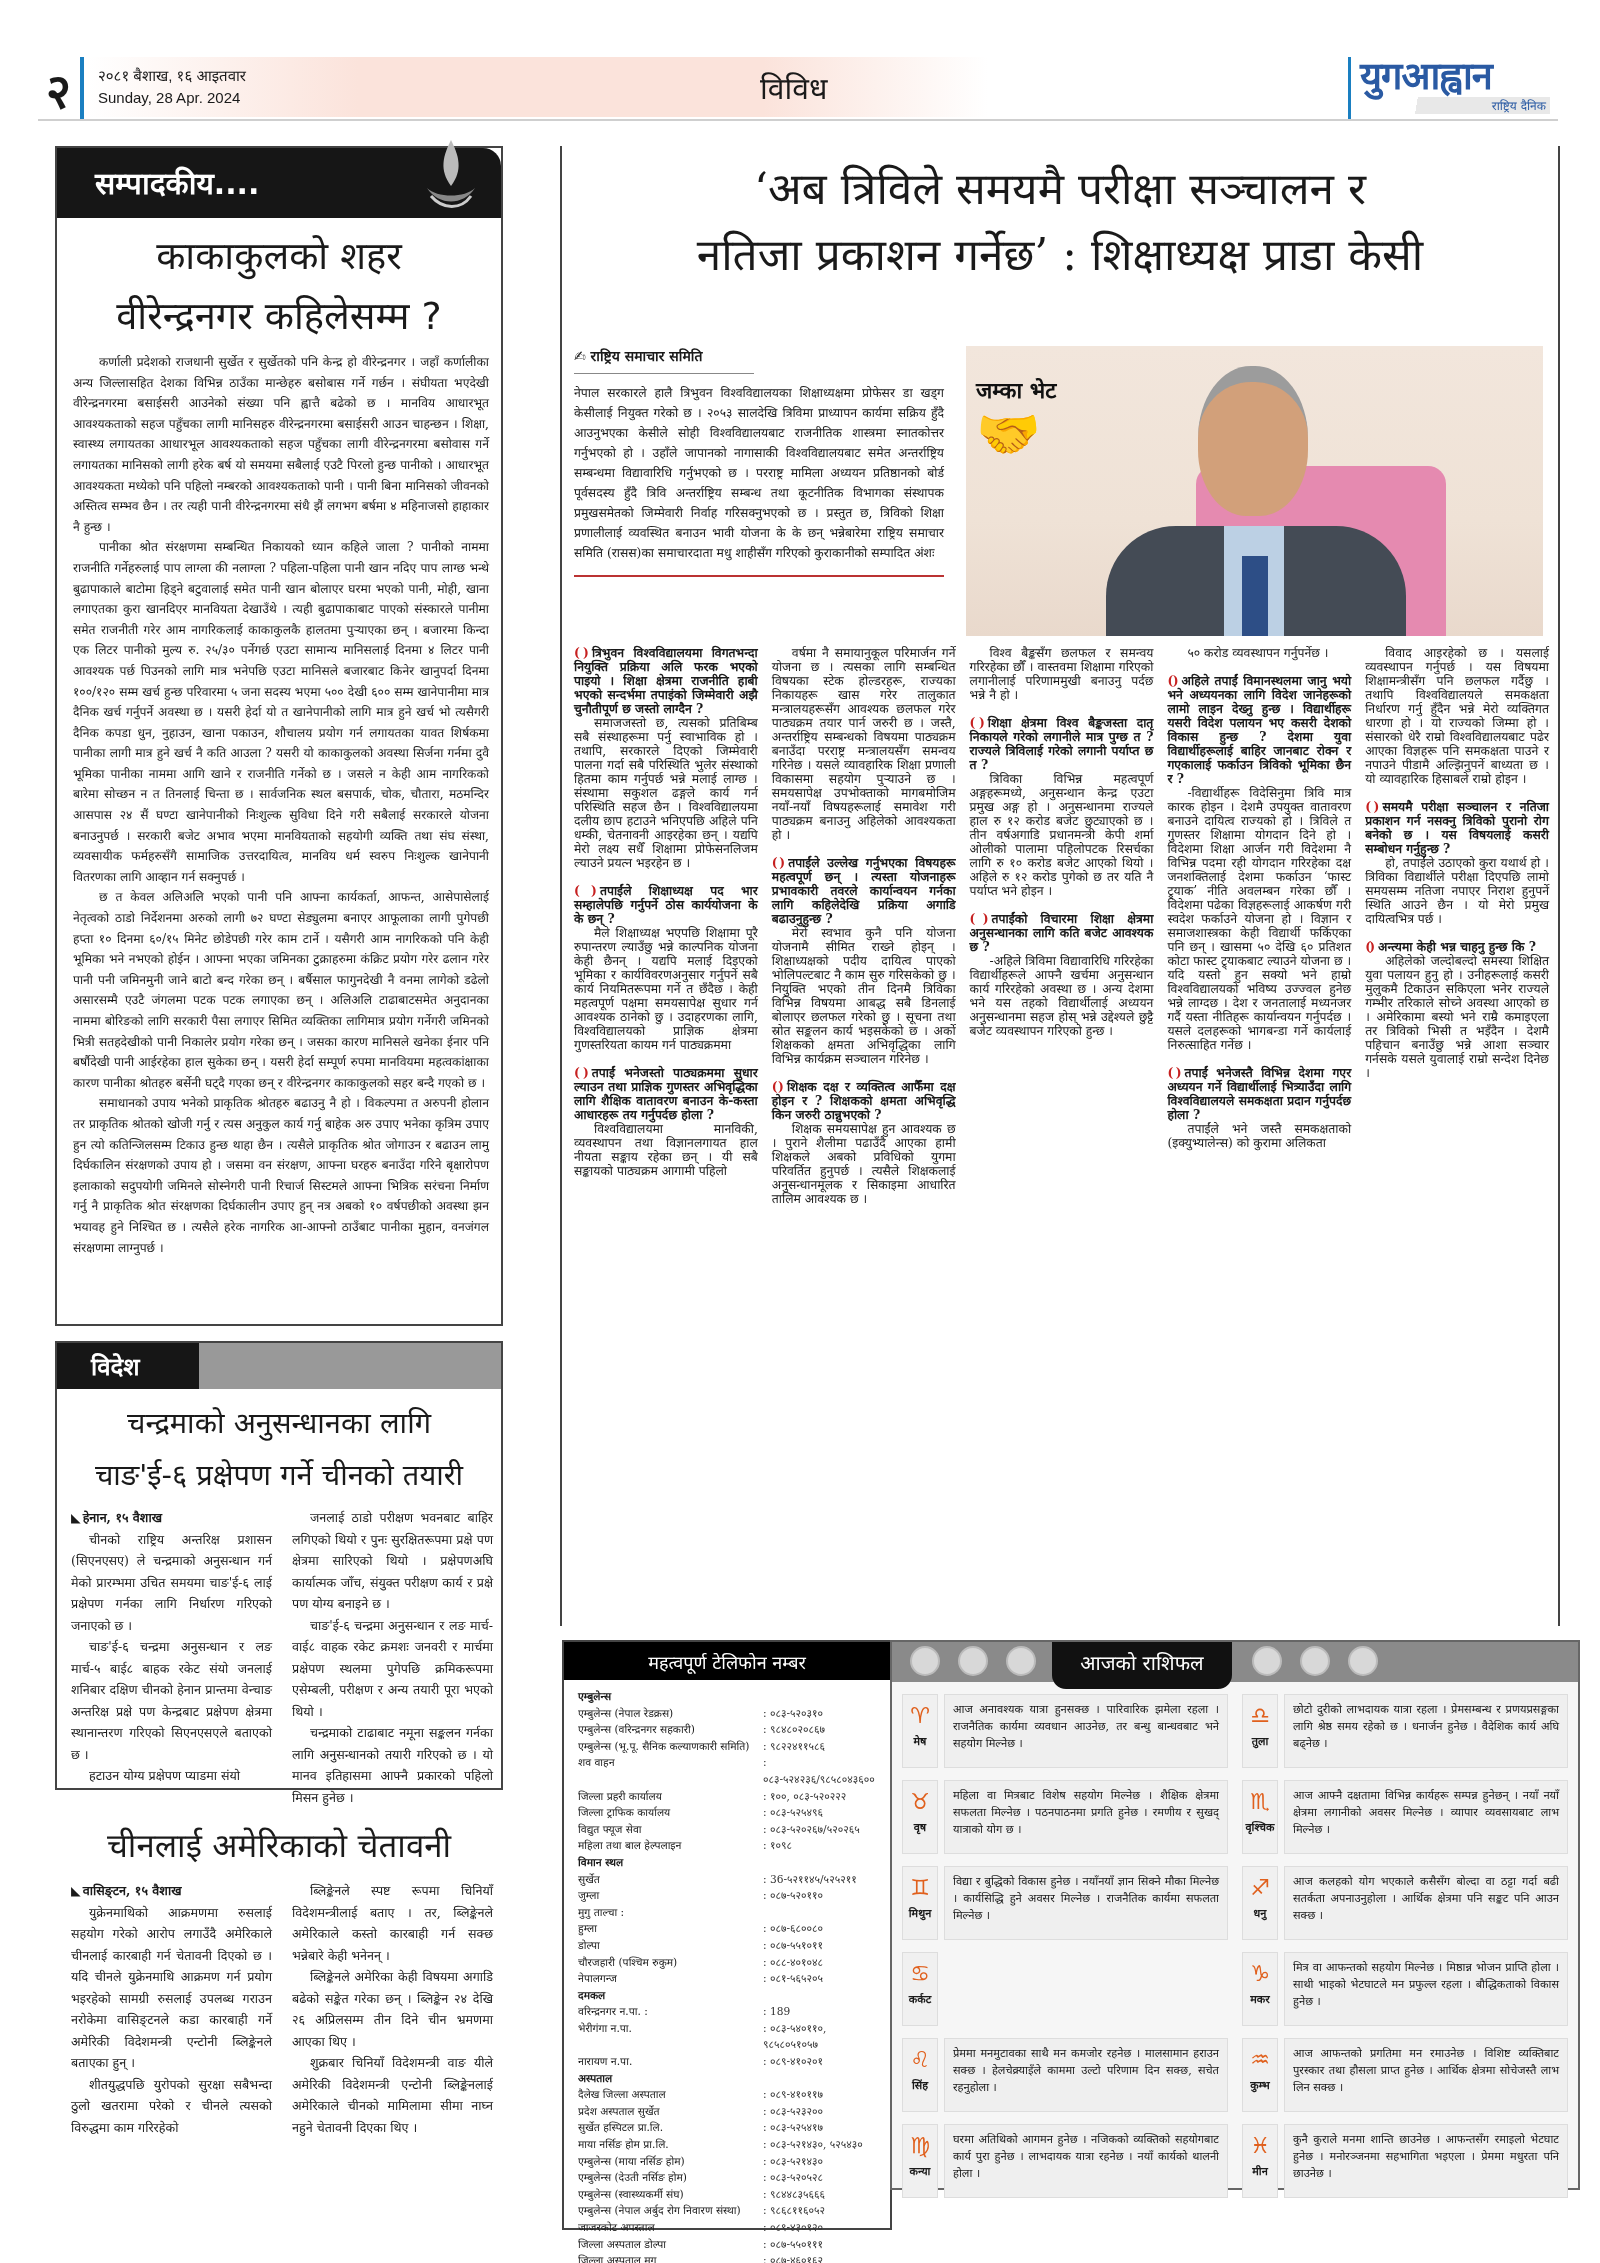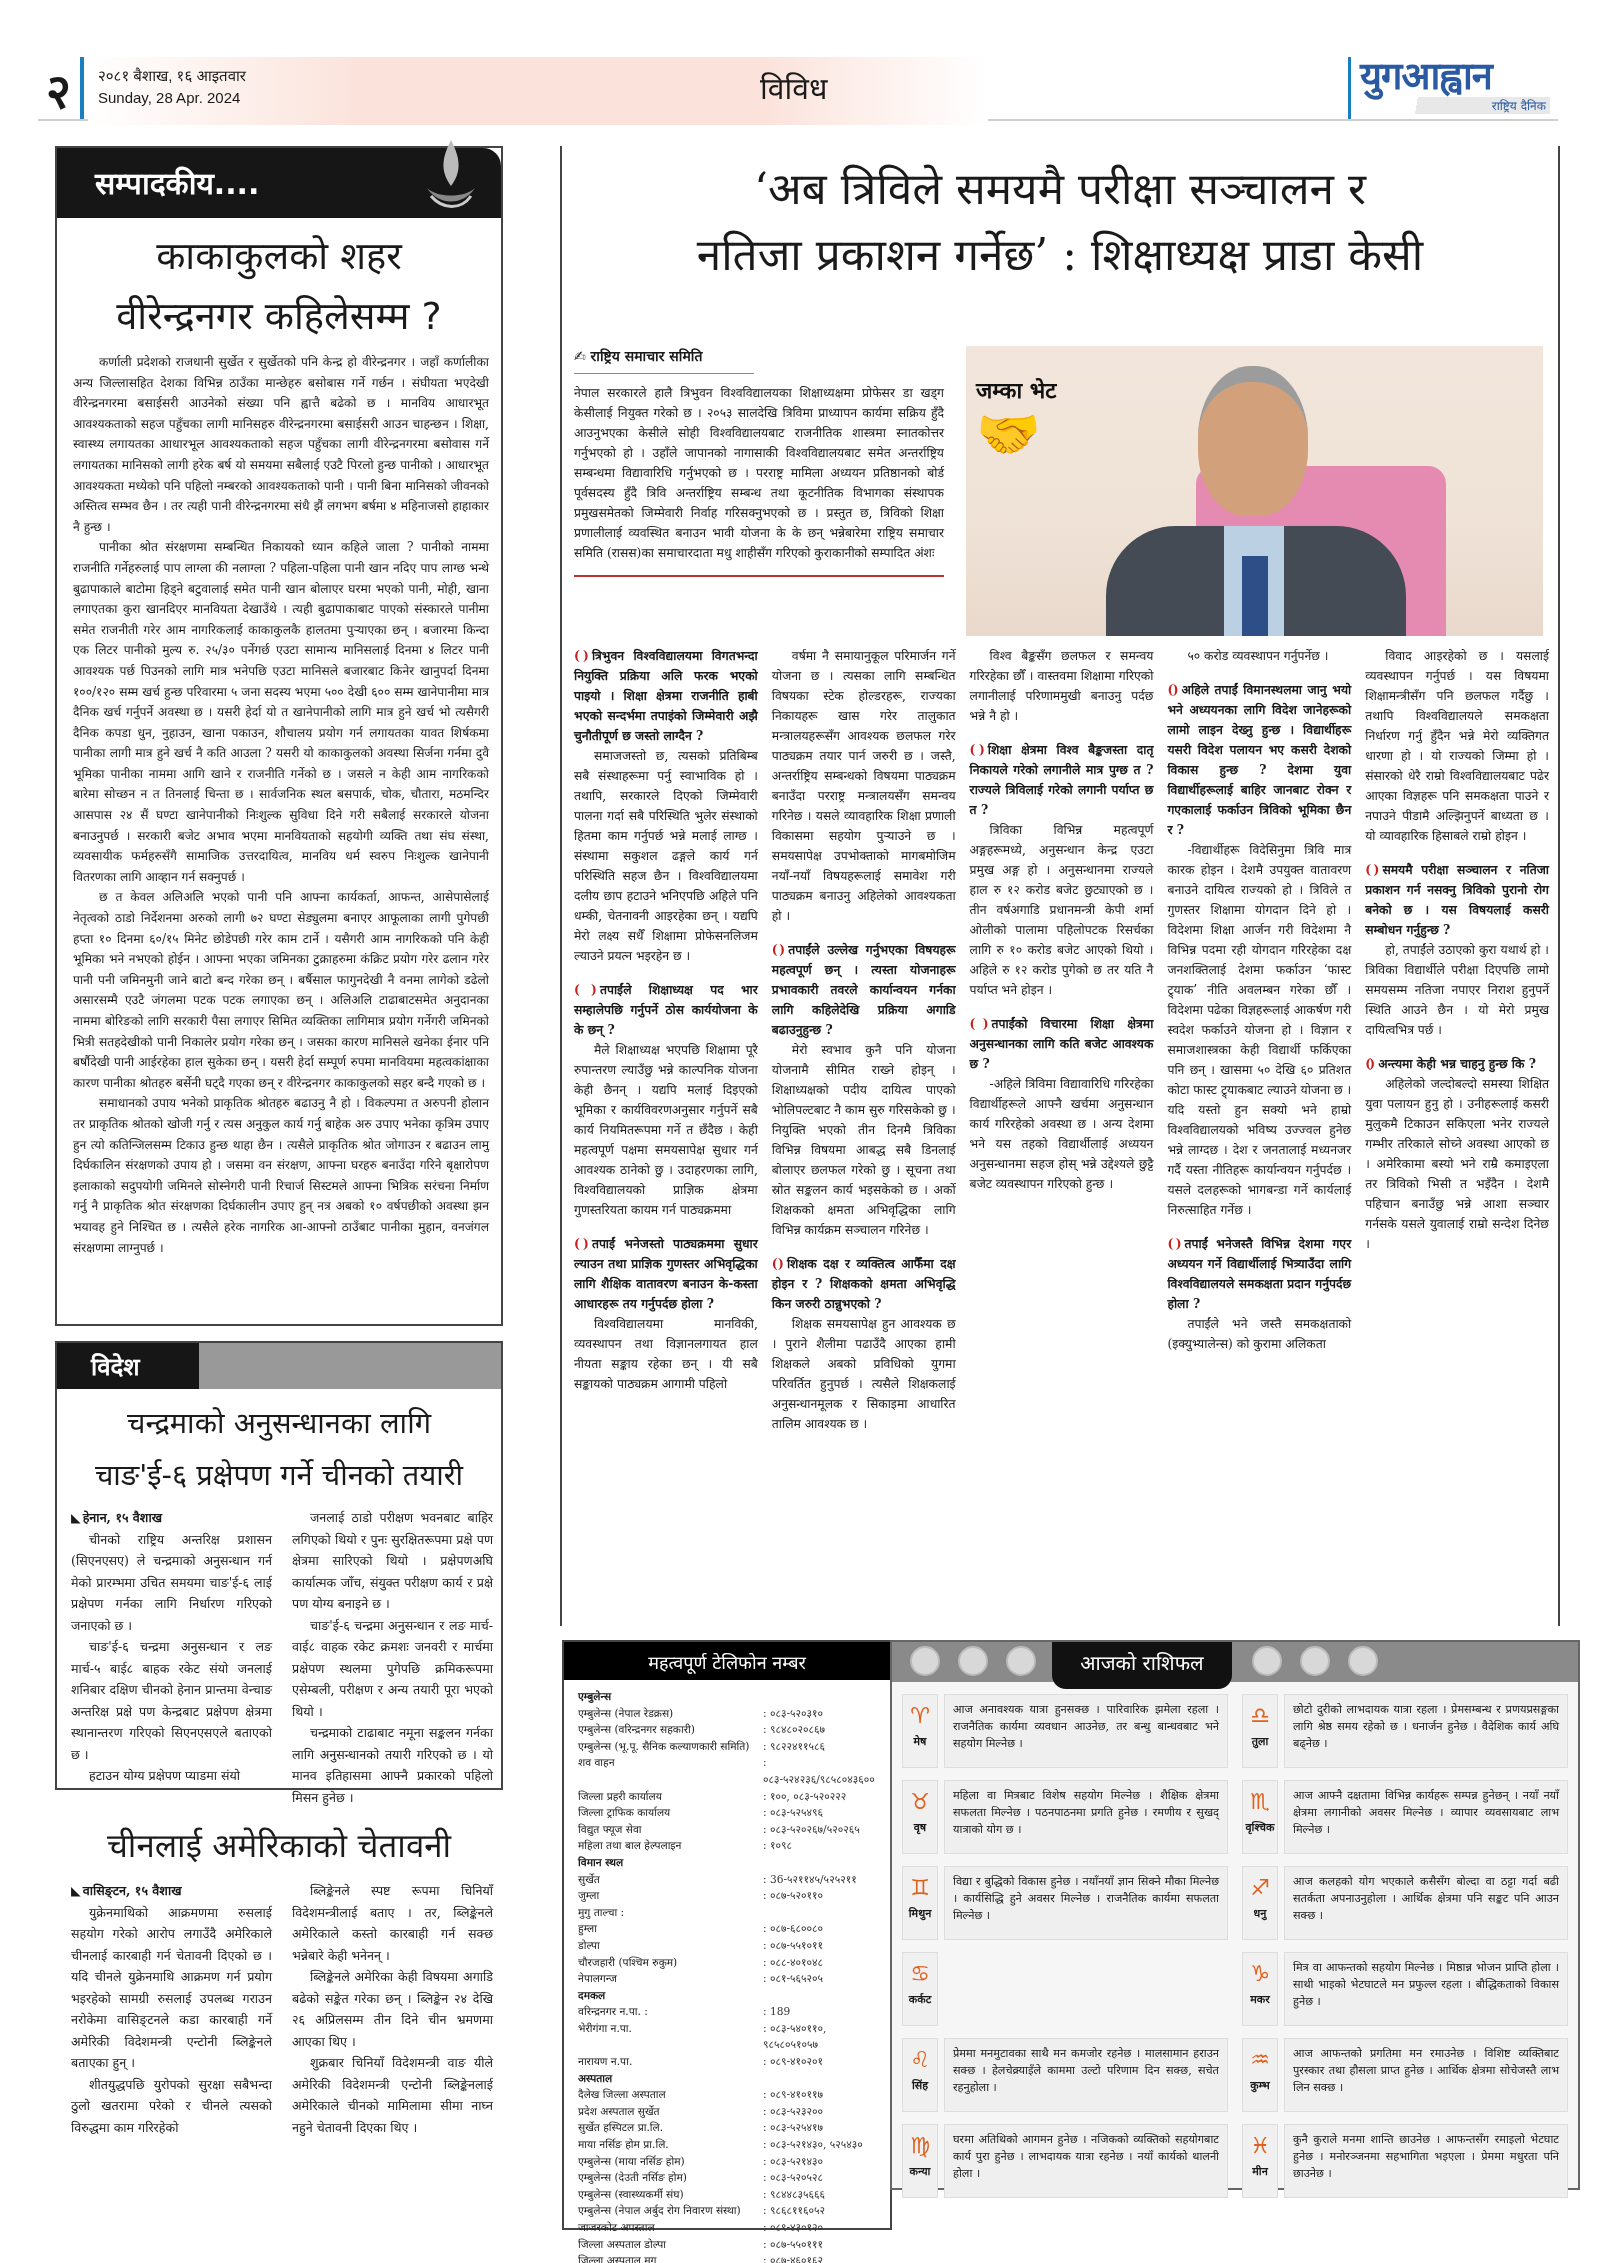--- a/index.html
+++ b/index.html
@@ -1,20 +1,20 @@
 <!DOCTYPE html>
 <html><head>
 <meta charset="utf-8">
 <style>
   * { box-sizing: border-box; margin: 0; padding: 0; }
   body { width: 1600px; height: 2263px; background: #fff; font-family: "DejaVu Serif", serif; color: #1a1a1a; position: relative; overflow: hidden; }
   .masthead { position: absolute; left: 38px; top: 55px; width: 1520px; height: 66px; border-bottom: 2px solid #cfcfcf; }
   .page-num { position: absolute; left: 8px; top: 2px; font-size: 48px; font-weight: bold; font-family: "DejaVu Sans", sans-serif; }
   .bluebar { position: absolute; left: 42px; top: 2px; width: 4px; height: 62px; background: #1a7fc1; }
-  .dateblk { position: absolute; left: 50px; top: 2px; width: 900px; height: 68px; background: linear-gradient(90deg, #fff 0%, #fbe3db 30%, #fbe3db 75%, #fff 100%); padding: 8px 10px; font-family: "Liberation Sans", sans-serif; }
+  .dateblk { position: absolute; left: 50px; top: 2px; width: 900px; height: 60px; background: linear-gradient(90deg, #fff 0%, #fbe3db 30%, #fbe3db 75%, #fff 100%); padding: 8px 10px; font-family: "Liberation Sans", sans-serif; }
   .dateblk .np { font-size: 15px; }
   .dateblk .en { font-size: 15px; margin-top: 4px; }
   .section-name { position: absolute; left: 722px; top: 12px; font-size: 30px; font-family: "DejaVu Sans", sans-serif; }
   .logo-sep { position: absolute; left: 1310px; top: 2px; width: 3px; height: 62px; background: #1a7fc1; }
   .logo { position: absolute; left: 1322px; top: 0; width: 190px; height: 64px; }
   .logo .name { font-size: 38px; font-weight: bold; color: #2a5aa3; font-family: "DejaVu Sans", sans-serif; letter-spacing: -1px; line-height: 42px; }
   .logo .tag { font-size: 12px; color: #2a5aa3; text-align: right; background: linear-gradient(100deg, #fff 30%, #e8e8e8 30%); padding-right: 4px; }
 
   .box { position: absolute; border: 2px solid #444; }
   .editorial { left: 55px; top: 146px; width: 448px; height: 1180px; }
@@ -41,21 +41,21 @@
   .iv-intro { position: absolute; left: 12px; top: 237px; width: 370px; font-size: 12.3px; line-height: 20px; text-align: justify; border-bottom: 2px solid #b33; padding-bottom: 12px; }
   .iv-photo { position: absolute; left: 404px; top: 200px; width: 577px; height: 290px; background: linear-gradient(180deg, #f2e6dc 0%, #efe2d6 60%, #e9d9cc 100%); overflow: hidden; }
   .iv-photo .chair { position: absolute; left: 230px; top: 120px; width: 250px; height: 190px; background: #e58ab0; border-radius: 18px 18px 0 0; }
   .iv-photo .suit { position: absolute; left: 140px; top: 180px; width: 300px; height: 130px; background: #444b55; border-radius: 70px 70px 0 0; }
   .iv-photo .shirt { position: absolute; left: 258px; top: 180px; width: 60px; height: 120px; background: #bcd0e4; }
   .iv-photo .tie { position: absolute; left: 276px; top: 210px; width: 26px; height: 100px; background: #2d4e86; }
   .iv-photo .head { position: absolute; left: 232px; top: 20px; width: 110px; height: 150px; background: #d2a07a; border-radius: 48% 48% 44% 44%; border-top: 16px solid #9c9c9c; }
   .iv-photo .badge { position: absolute; left: 10px; top: 28px; width: 120px; height: 110px; }
   .iv-photo .badge .t { font-size: 22px; font-weight: bold; font-family: "DejaVu Sans", sans-serif; color: #111; }
   .iv-photo .badge .hands { font-size: 52px; color: #111; line-height: 60px; }
-  .iv-cols { position: absolute; left: 12px; top: 500px; width: 975px; display: flex; gap: 14px; font-size: 12.3px; line-height: 20px; text-align: justify; justify-content: flex-end; }
+  .iv-cols { position: absolute; left: 12px; top: 500px; width: 975px; display: flex; gap: 14px; font-size: 12.3px; line-height: 14px; text-align: justify; }
   .iv-cols > div { flex: 1; }
   .q { font-weight: bold; margin-top: 14px; }
   .q:first-child { margin-top: 0; }
   .q::before { content: "( )"; color: #c62020; font-weight: bold; margin-right: 6px; letter-spacing: -3px; }
   .a { text-indent: 20px; }
 
   .phone { left: 562px; top: 1640px; width: 330px; height: 590px; }
   .ph-head { height: 38px; background: #000; color: #fff; text-align: center; font-size: 18px; font-family: "DejaVu Sans", sans-serif; padding-top: 8px; }
   .ph-list { padding: 8px 14px; font-size: 10.6px; line-height: 16.6px; }
   .ph-row { display: flex; }

